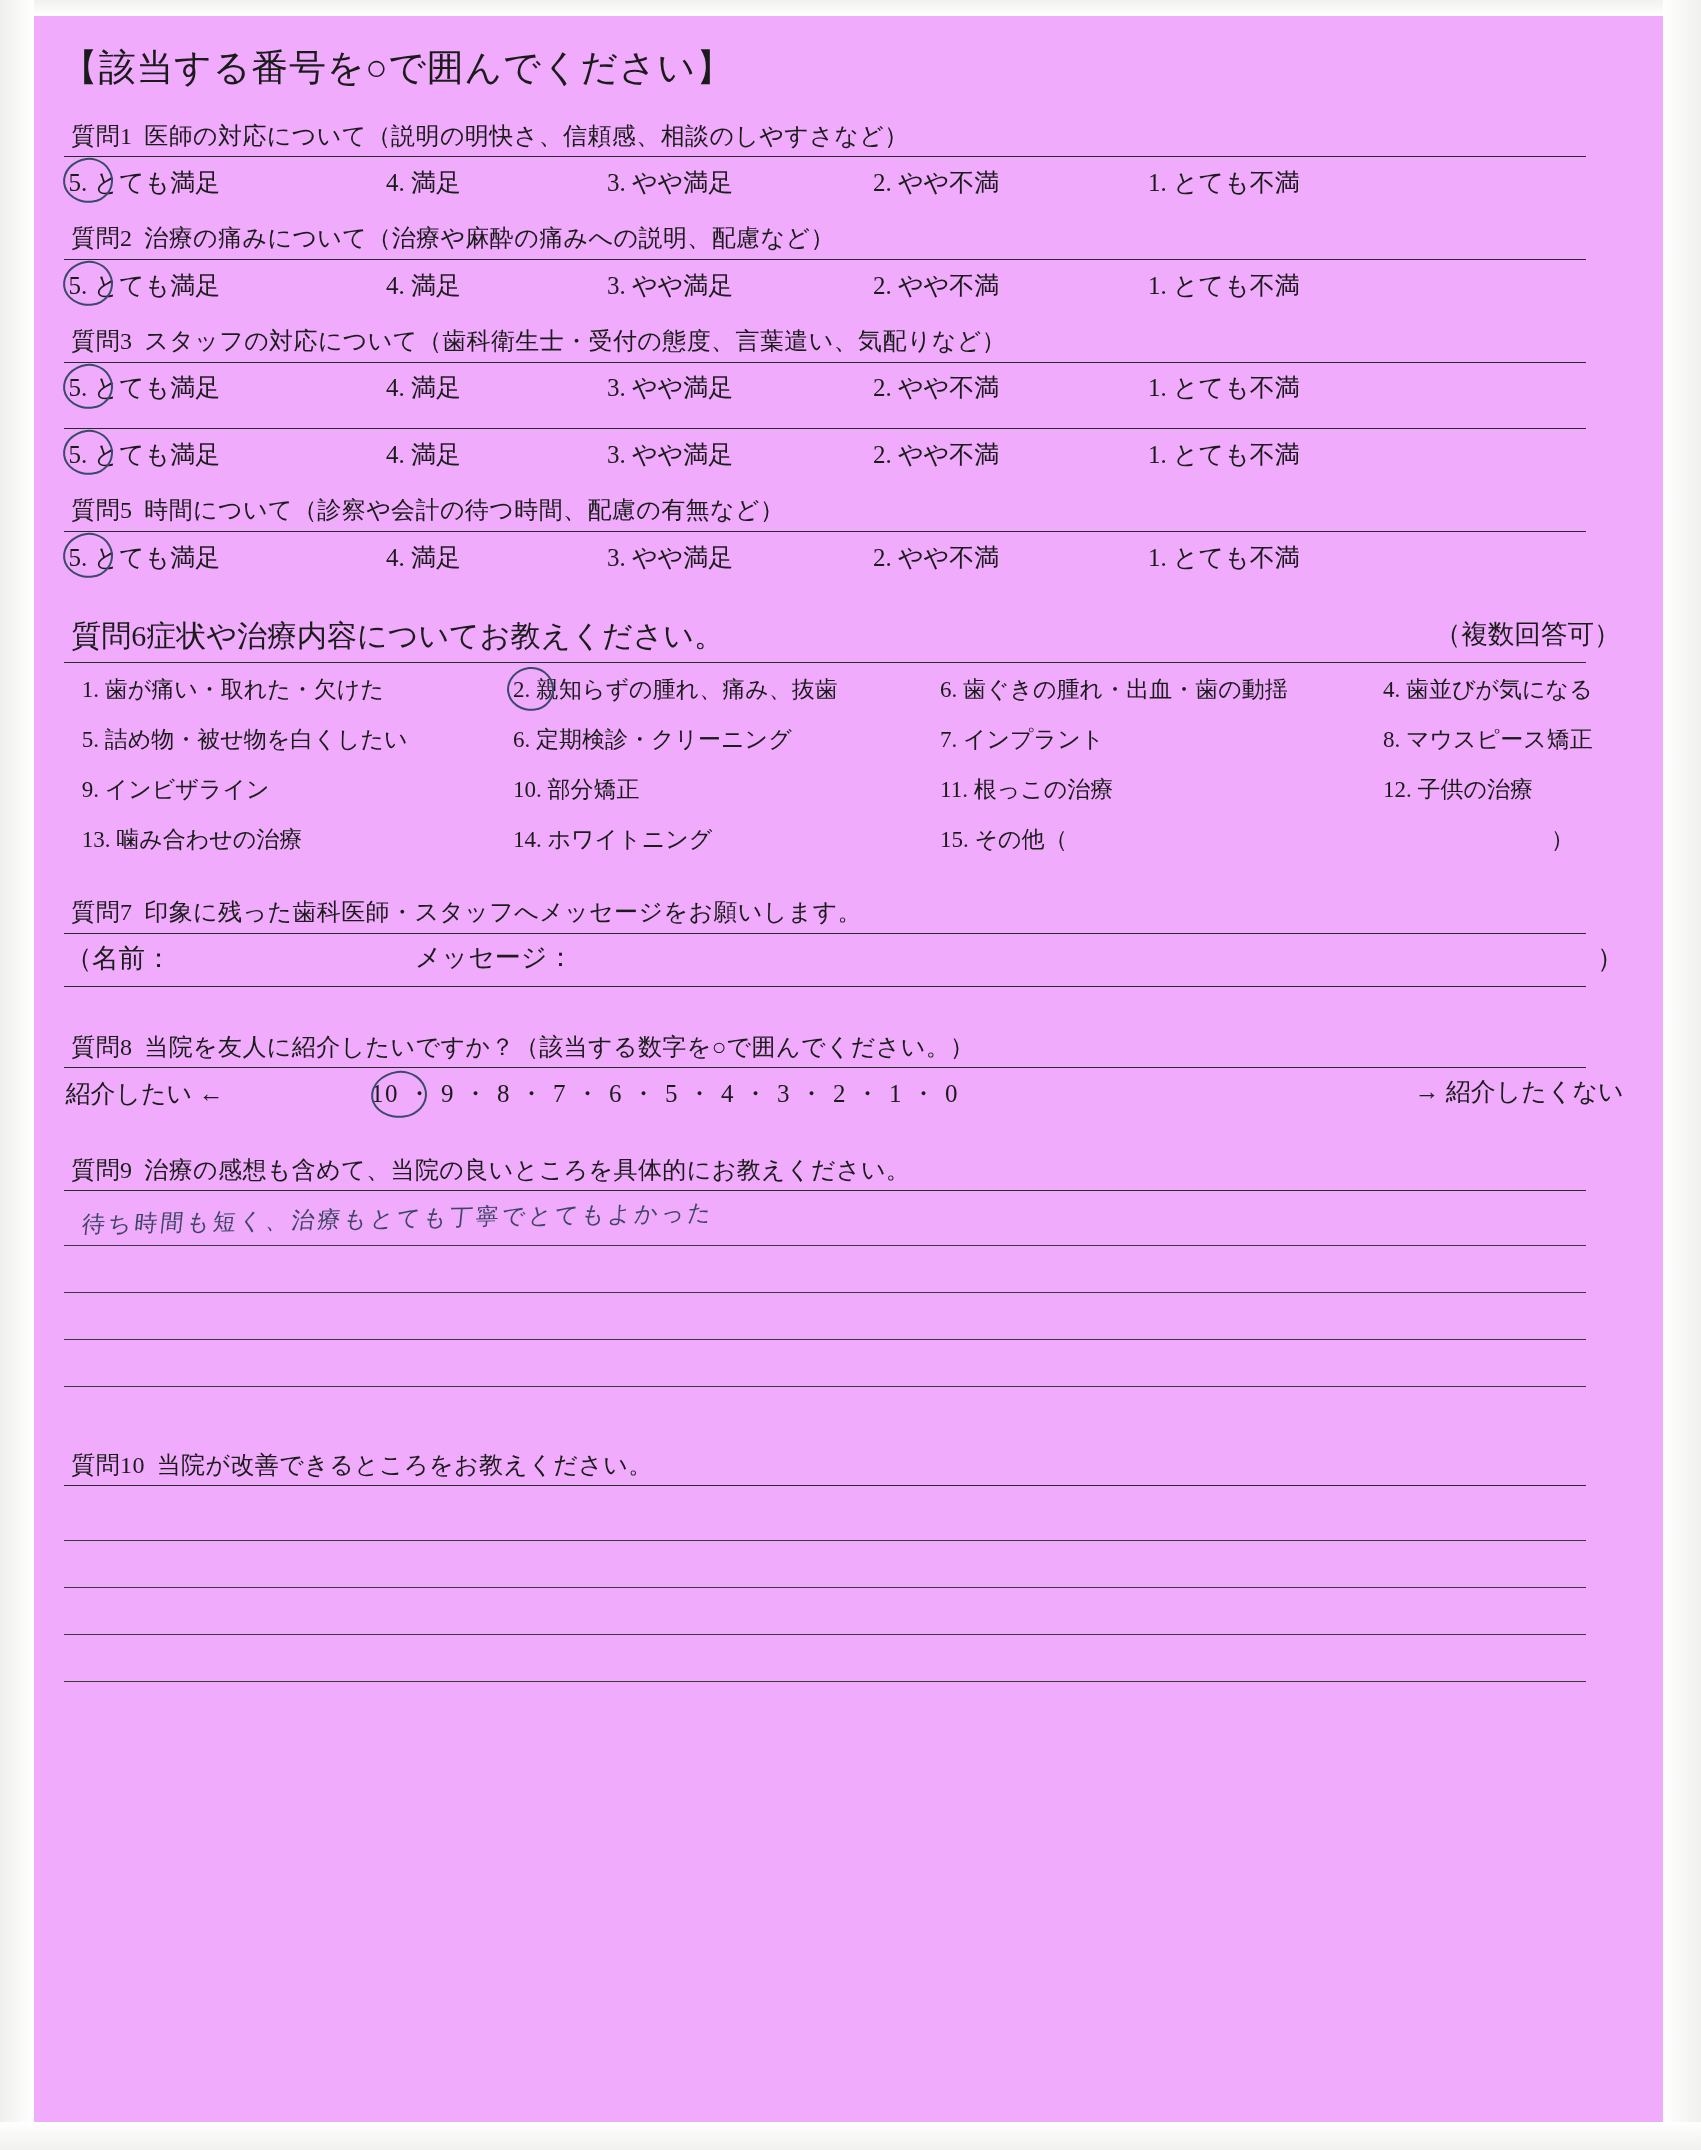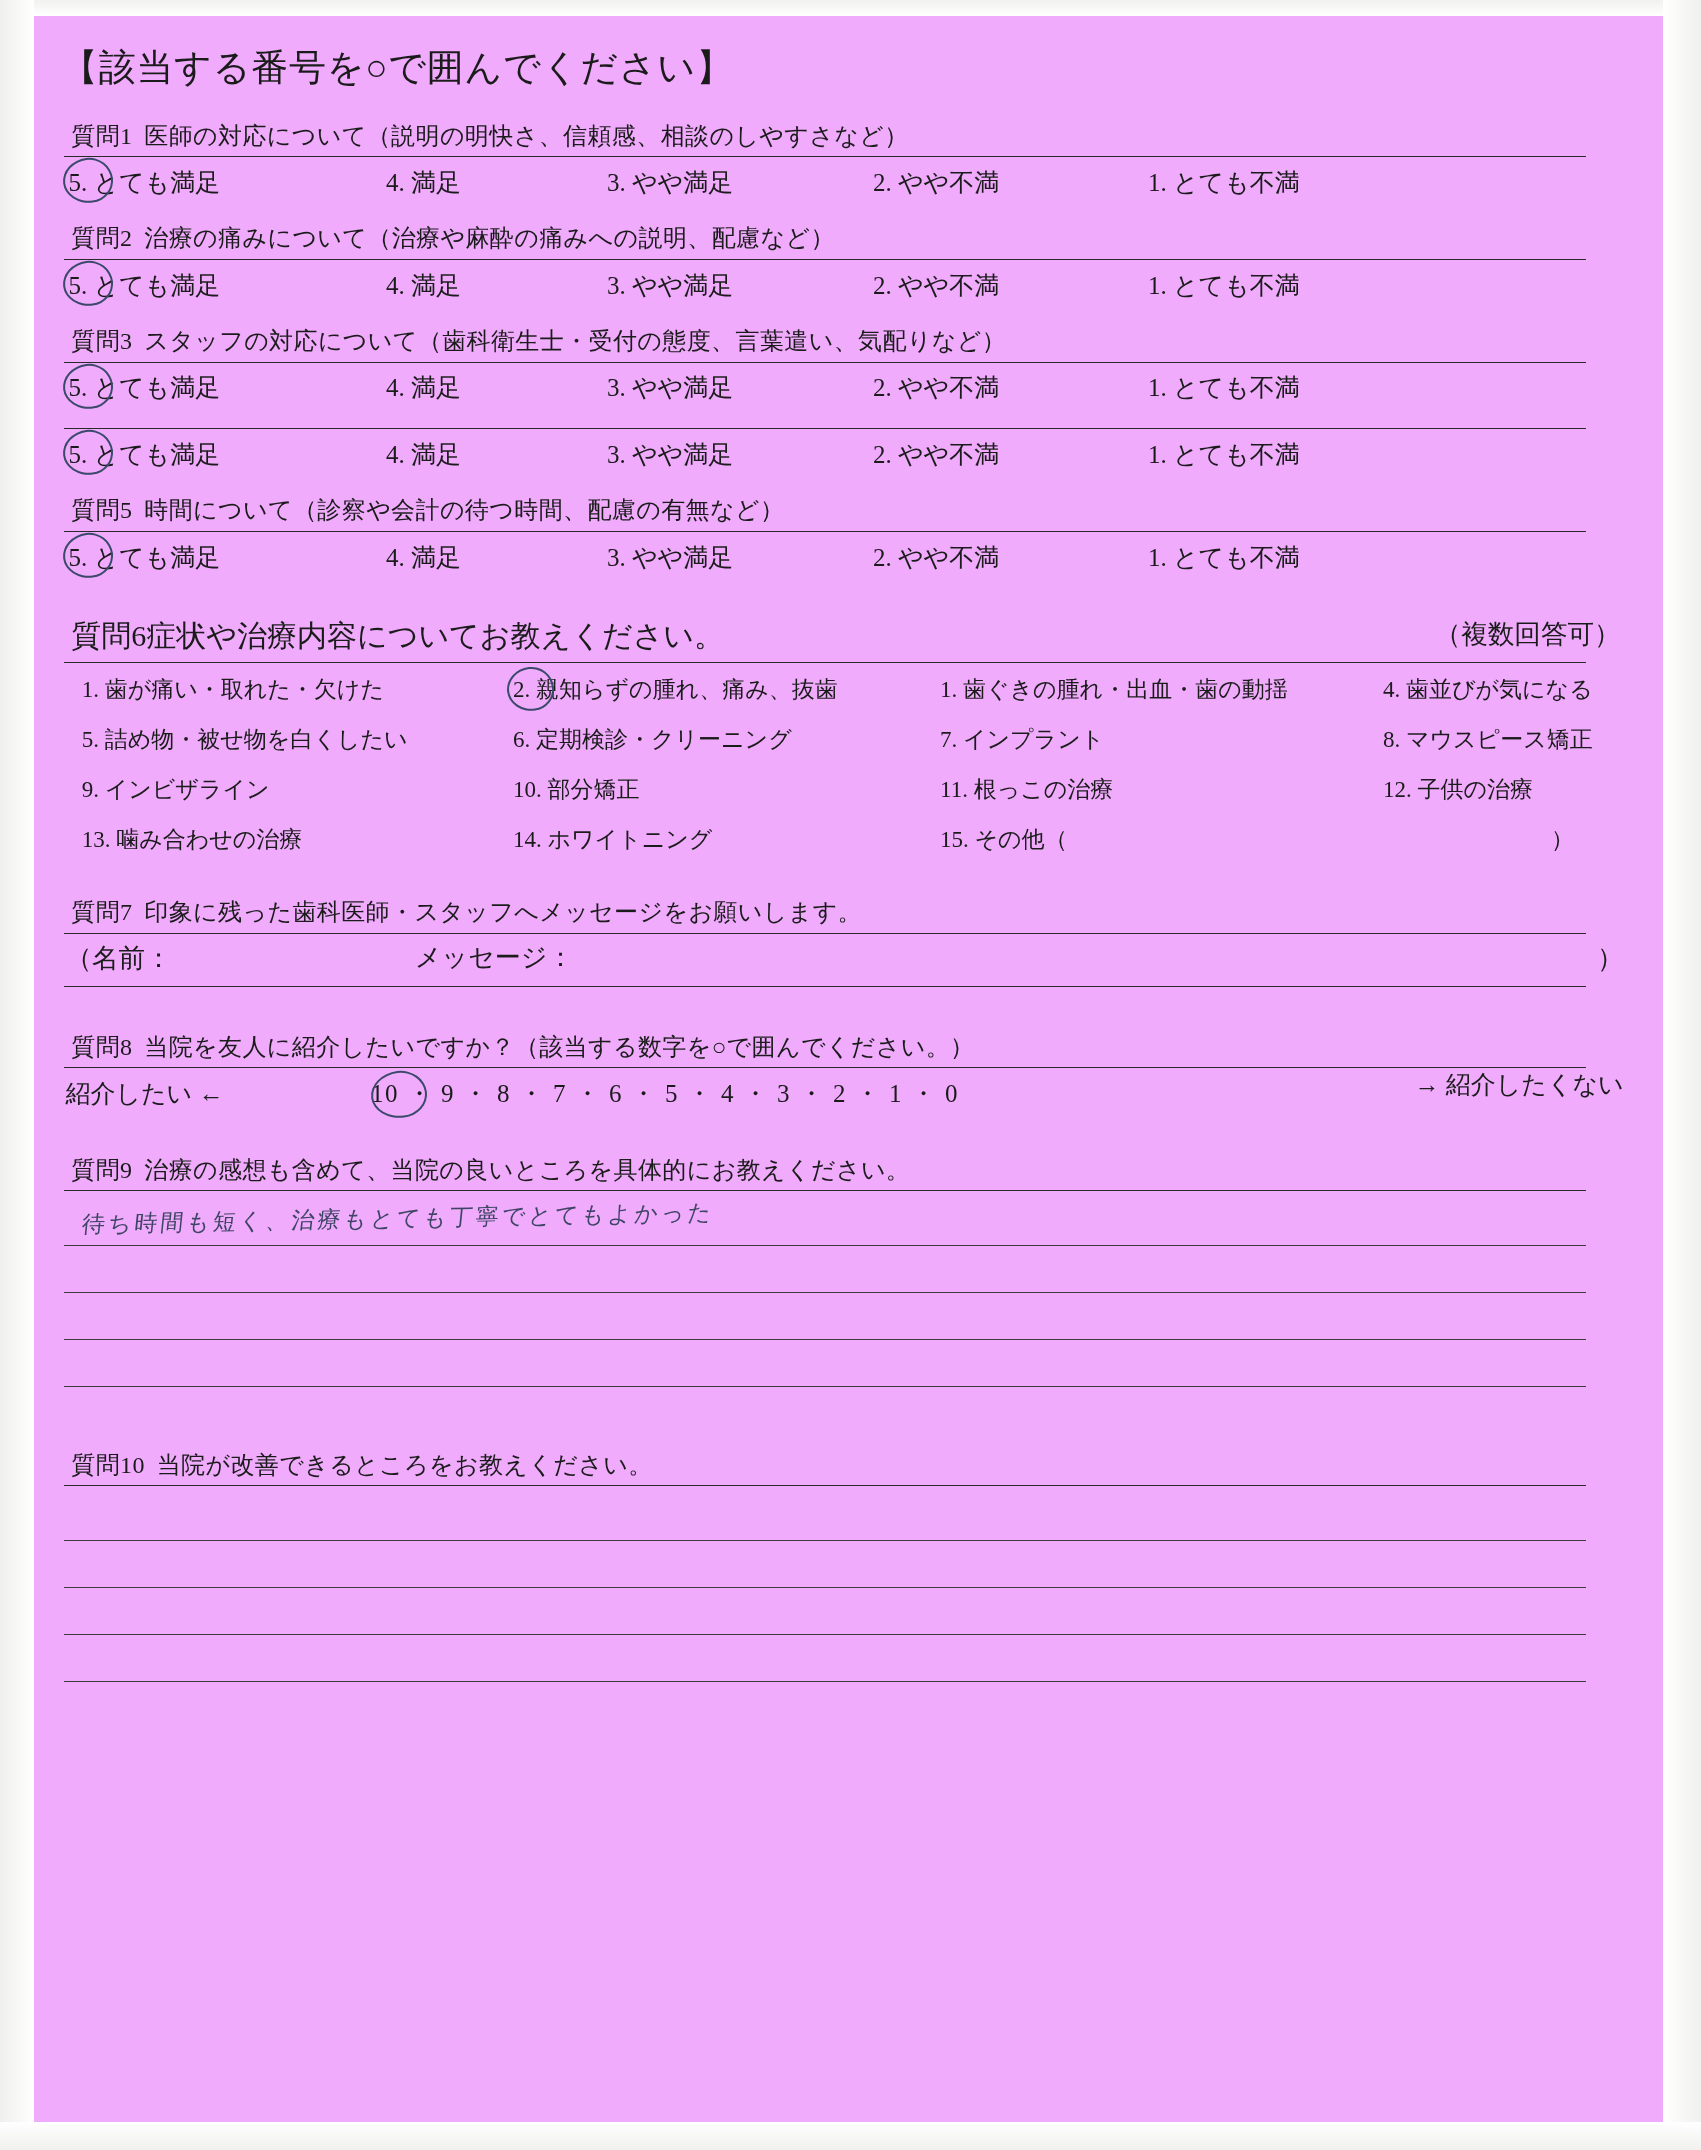--- a/index.html
+++ b/index.html
@@ -191,21 +191,21 @@
     position: absolute;
     left: 310px;
     top: 8.9px;
     letter-spacing: 1.5px;
     white-space: nowrap;
     font-size: 25px;
   }
   .q8-right {
     position: absolute;
     right: 10.3px;
-    top: 0;
+    top: 7px;
     white-space: nowrap;
   }
   .circle-q8 {
     position: absolute;
     left: 310px;
     top: 3px;
     width: 52px;
     height: 43px;
   }
 
@@ -328,21 +328,21 @@
     <div class="question-block">
       <div class="q6-header">
         <span class="q-label">質問6</span><span>症状や治療内容についてお教えください。</span>
         <span class="q6-note">（複数回答可）</span>
       </div>
       <div class="rule"></div>
       <div class="q6-grid">
         <div class="q6-row">
           <span class="q6-item c1">1. 歯が痛い・取れた・欠けた</span>
           <span class="q6-item c2">2. 親知らずの腫れ、痛み、抜歯</span>
-          <span class="q6-item c3">1. 歯ぐきの腫れ・出血・歯の動揺</span>
+          <span class="q6-item c3">6. 歯ぐきの腫れ・出血・歯の動揺</span>
           <span class="q6-item c4">4. 歯並びが気になる</span>
           <span class="circle-mark circle-q6"></span>
         </div>
         <div class="q6-row">
           <span class="q6-item c1">5. 詰め物・被せ物を白くしたい</span>
           <span class="q6-item c2">6. 定期検診・クリーニング</span>
           <span class="q6-item c3">7. インプラント</span>
           <span class="q6-item c4">8. マウスピース矯正</span>
         </div>
         <div class="q6-row">

